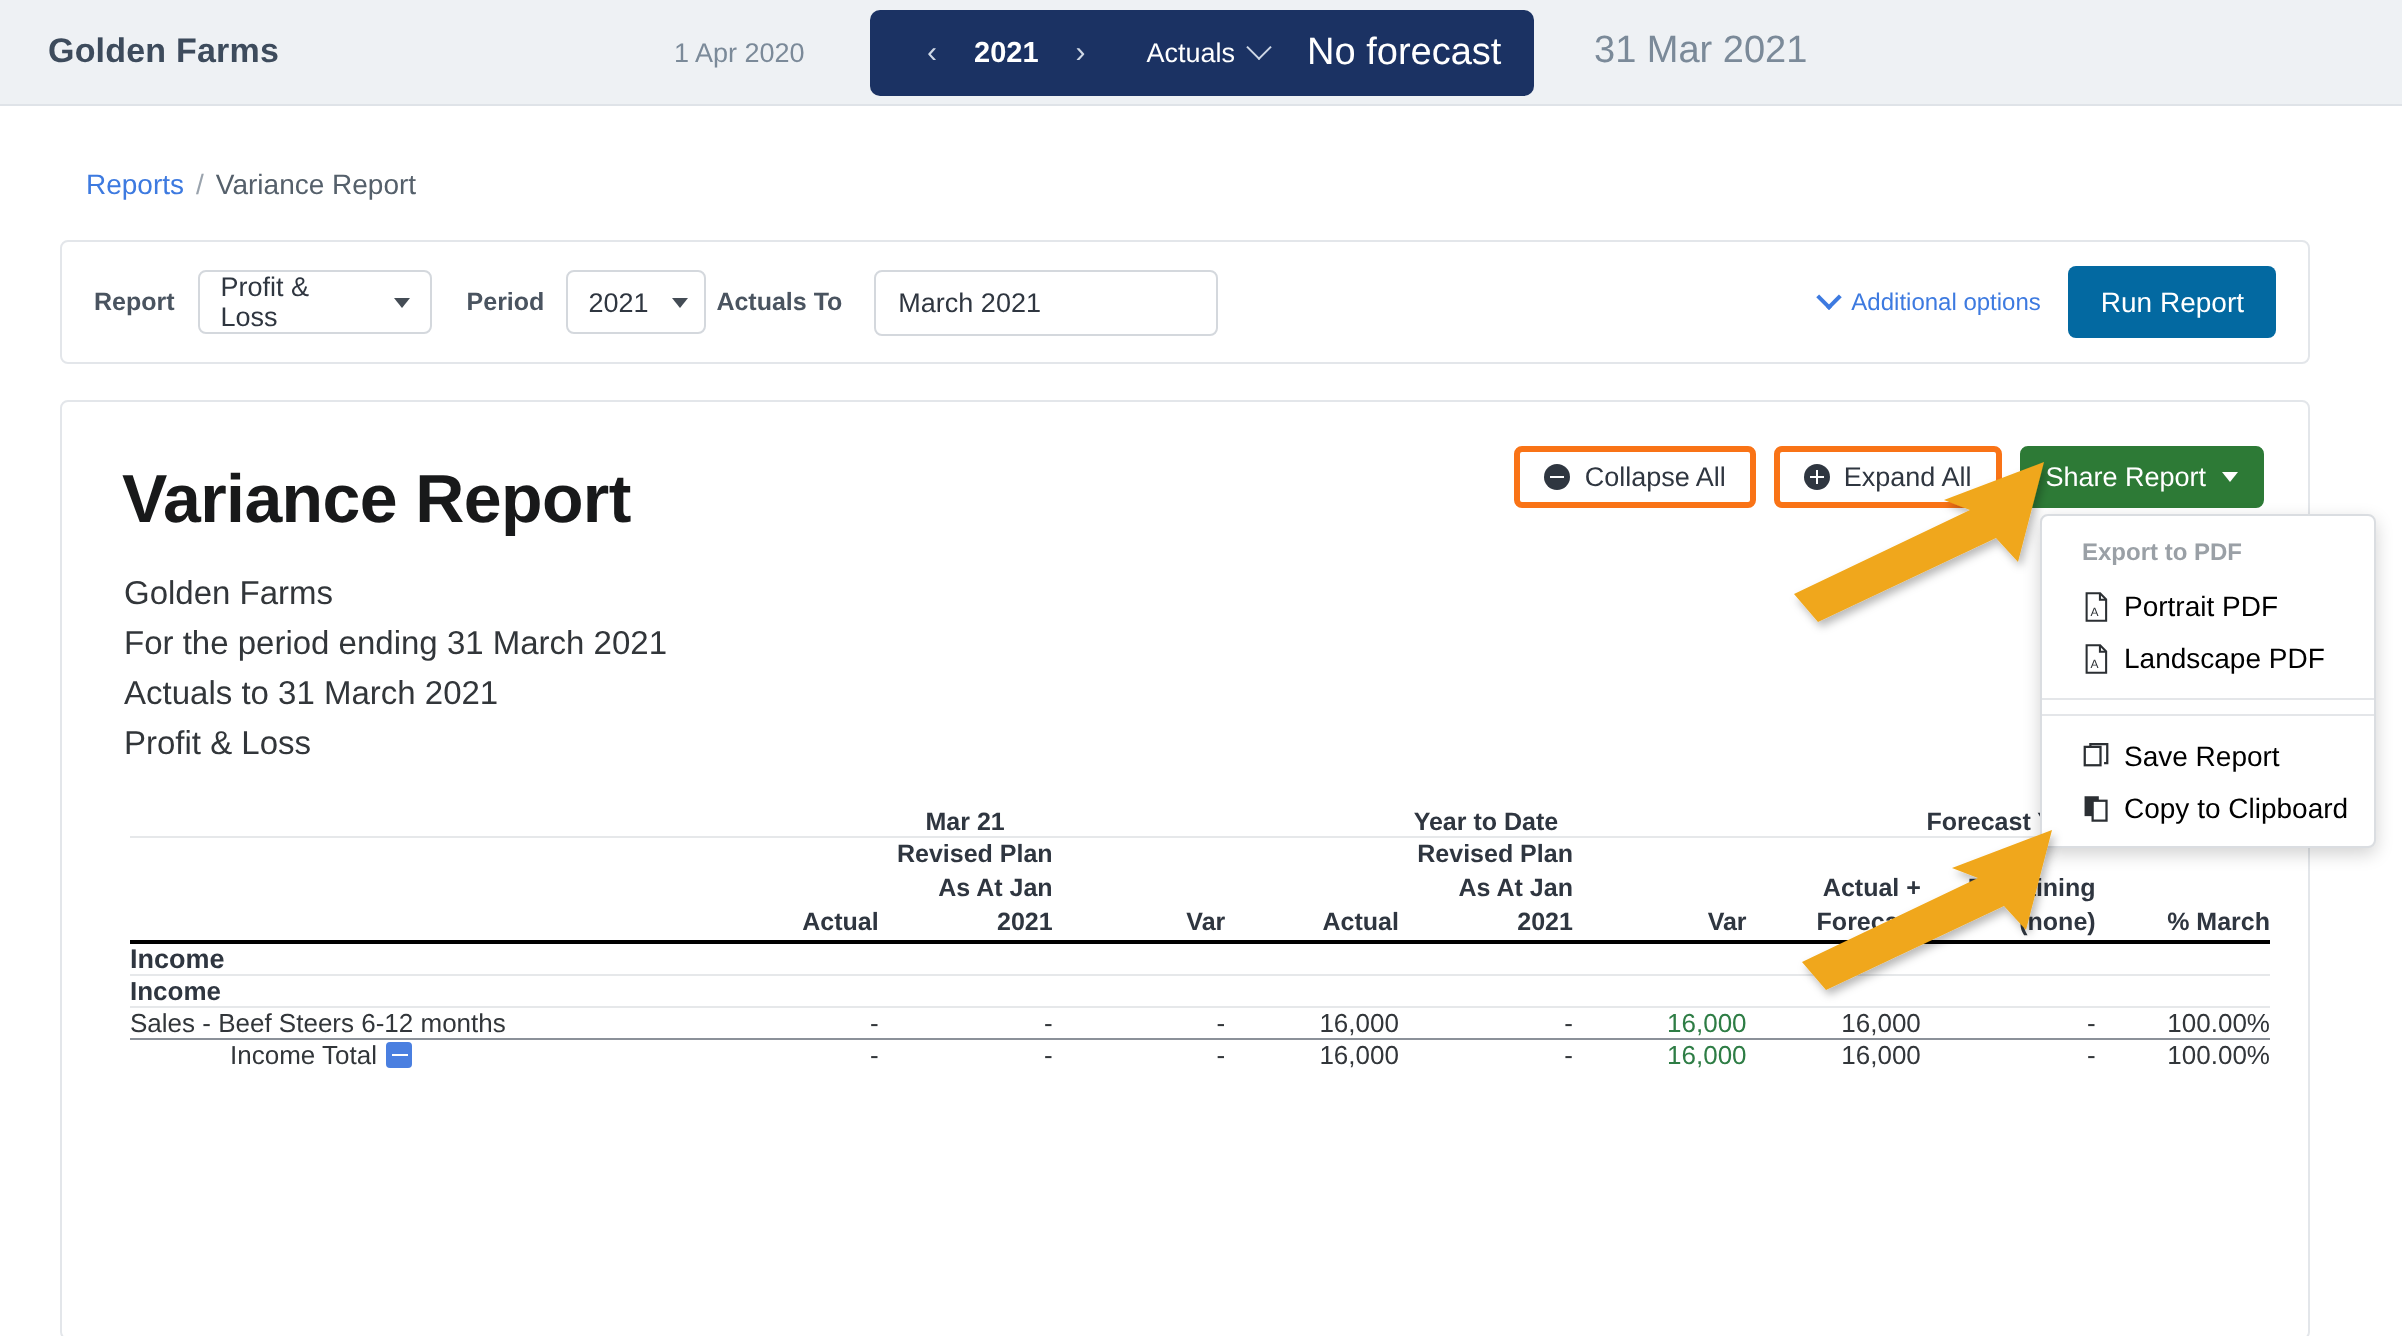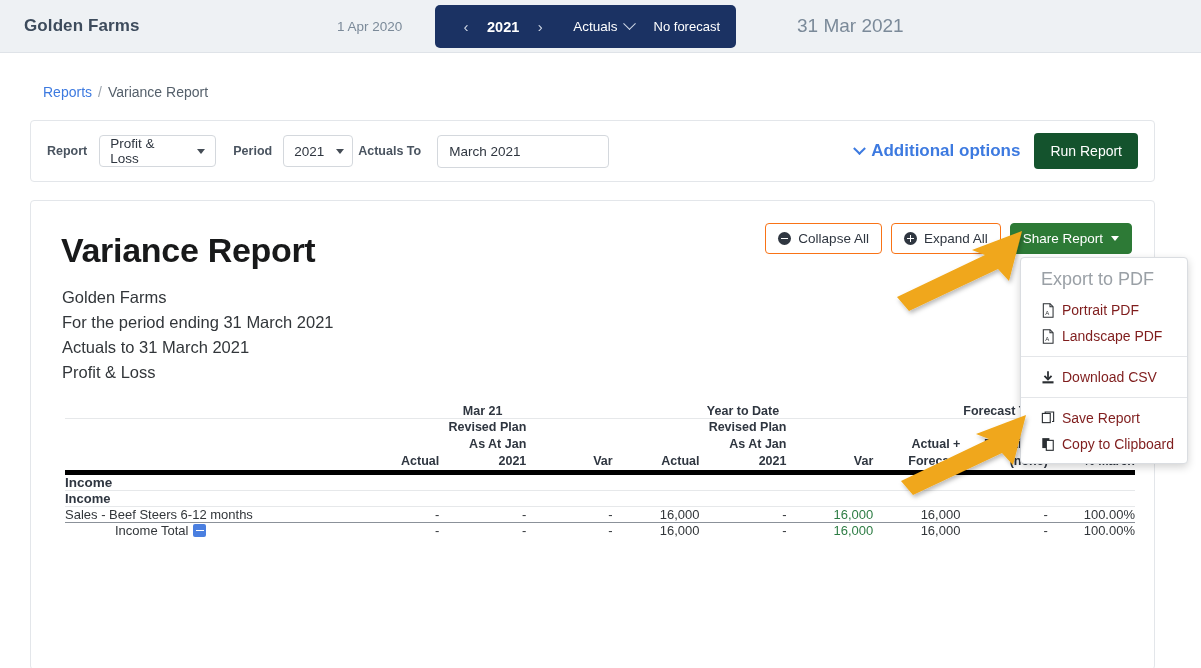--- a/index.html
+++ b/index.html
@@ -79,21 +79,21 @@
     cursor: pointer;
   }
   .caret-down {
     display: inline-block;
     width: 9px; height: 9px;
     border-right: 1.6px solid #cfd8e6;
     border-bottom: 1.6px solid #cfd8e6;
     transform: rotate(45deg) translate(-2px,-2px);
   }
   .pill-noforecast {
-    font-size: 13px;
+    font-size: 19px;
     margin-left: 20px;
   }
 
   
   .breadcrumb {
     position: absolute;
     left: 43px;
     top: 84px;
     font-size: 14px;
     color: #55606b;
@@ -145,37 +145,37 @@
     height: 33px;
     width: 172px;
     padding: 0 11px;
     font-size: 13.5px;
     color: #2f3640;
     font-family: "Liberation Sans", sans-serif;
     background: #fff;
     outline: none;
   }
   .addl-options {
-    font-size: 17px;
-    font-weight: bold;
+    font-size: 12px;
+    font-weight: normal;
     color: #3d7ae0;
     cursor: pointer;
     display: flex;
     align-items: center;
     gap: 7px;
   }
   .chev-blue {
     display: inline-block;
     width: 9px; height: 9px;
     border-right: 2px solid #3d7ae0;
     border-bottom: 2px solid #3d7ae0;
     transform: rotate(45deg) translate(-2px,-2px);
   }
   .btn-run {
-    background: #14532d;
+    background: #0369a1;
     color: #fff;
     border: none;
     border-radius: 4px;
     height: 36px;
     padding: 0 16px;
     font-size: 14px;
     font-family: "Liberation Sans", sans-serif;
     cursor: pointer;
   }
 
@@ -210,21 +210,21 @@
   .btnrow {
     position: absolute;
     right: 22px;
     top: 22px;
     display: flex;
     gap: 9px;
     align-items: flex-start;
   }
   .btn-plain {
     background: #fff;
-    border: 1px solid #f97316;
+    border: 3px solid #f97316;
     border-radius: 4px;
     height: 31px;
     padding: 0 12px;
     font-size: 13.5px;
     color: #2f3640;
     display: inline-flex;
     align-items: center;
     gap: 7px;
     cursor: pointer;
     font-family: "Liberation Sans", sans-serif;
@@ -278,27 +278,28 @@
     top: 257px;
     width: 168px;
     background: #fff;
     border: 1px solid #dadde1;
     border-radius: 4px;
     box-shadow: 0 3px 9px rgba(0,0,0,.18);
     z-index: 40;
     padding: 6px 0;
   }
   .dd-header {
-    font-size: 18px;
+    font-size: 12px;
     color: #9aa0a6;
     padding: 5px 16px 7px 20px;
+    font-weight: bold;
   }
   .dd-item {
     font-size: 14px;
-    color: #7f1d1d;
+    color: #000000;
     padding: 5px 16px 5px 20px;
     display: flex;
     align-items: center;
     gap: 7px;
     cursor: pointer;
     white-space: nowrap;
   }
   .dd-sep {
     height: 1px;
     background: #e4e6e9;
@@ -328,21 +329,21 @@
   }
   .row-grouphdr td { border-bottom: 1px solid #e6e8ea; }
   .colhdr {
     text-align: right;
     font-size: 12.5px;
     font-weight: bold;
     color: #2f3640;
     line-height: 17px;
     padding: 8px 0 8px 0;
   }
-  .row-colhdr td { border-bottom: 5px solid #000000; }
+  .row-colhdr td { border-bottom: 2px solid #000000; }
   .sect-l1 {
     font-weight: bold;
     font-size: 13.5px;
     color: #2f3640;
     padding: 12px 0 10px 12px;
   }
   .sect-l2 {
     font-weight: bold;
     font-size: 13px;
     color: #2f3640;
@@ -582,28 +583,20 @@
     <svg class="ic" viewBox="0 0 14 16">
       <path d="M2 0.7h7.2L12.4 4v11.3H2z" fill="none" stroke="#2b2f33" stroke-width="1.1"></path>
       <path d="M9.1 0.9v3.2h3.2" fill="none" stroke="#2b2f33" stroke-width="1.1"></path>
       <text x="4.1" y="12.6" font-size="6.4" font-family="Liberation Sans, sans-serif" fill="#2b2f33">A</text>
     </svg>
     <span>Landscape PDF</span>
   </div>
 
   <div class="dd-sep"></div>
 
-  <div class="dd-item">
-    <svg class="ic" viewBox="0 0 14 16">
-      <path d="M7 1.2v7.4" stroke="#2b2f33" stroke-width="1.9" fill="none"></path>
-      <path d="M3.2 6.2L7 10l3.8-3.8" stroke="#2b2f33" stroke-width="1.9" fill="none" stroke-linejoin="miter"></path>
-      <rect x="1.1" y="12" width="11.8" height="2.3" fill="#2b2f33"></rect>
-    </svg>
-    <span>Download CSV</span>
-  </div>
 
   <div class="dd-sep"></div>
 
   <div class="dd-item">
     <svg class="ic" viewBox="0 0 14 16">
       <rect x="1" y="2.6" width="8.4" height="9.8" fill="none" stroke="#2b2f33" stroke-width="1.2"></rect>
       <path d="M4 2.6V1.1h9v10.1h-1.7" fill="none" stroke="#2b2f33" stroke-width="1.2"></path>
     </svg>
     <span>Save Report</span>
   </div>

